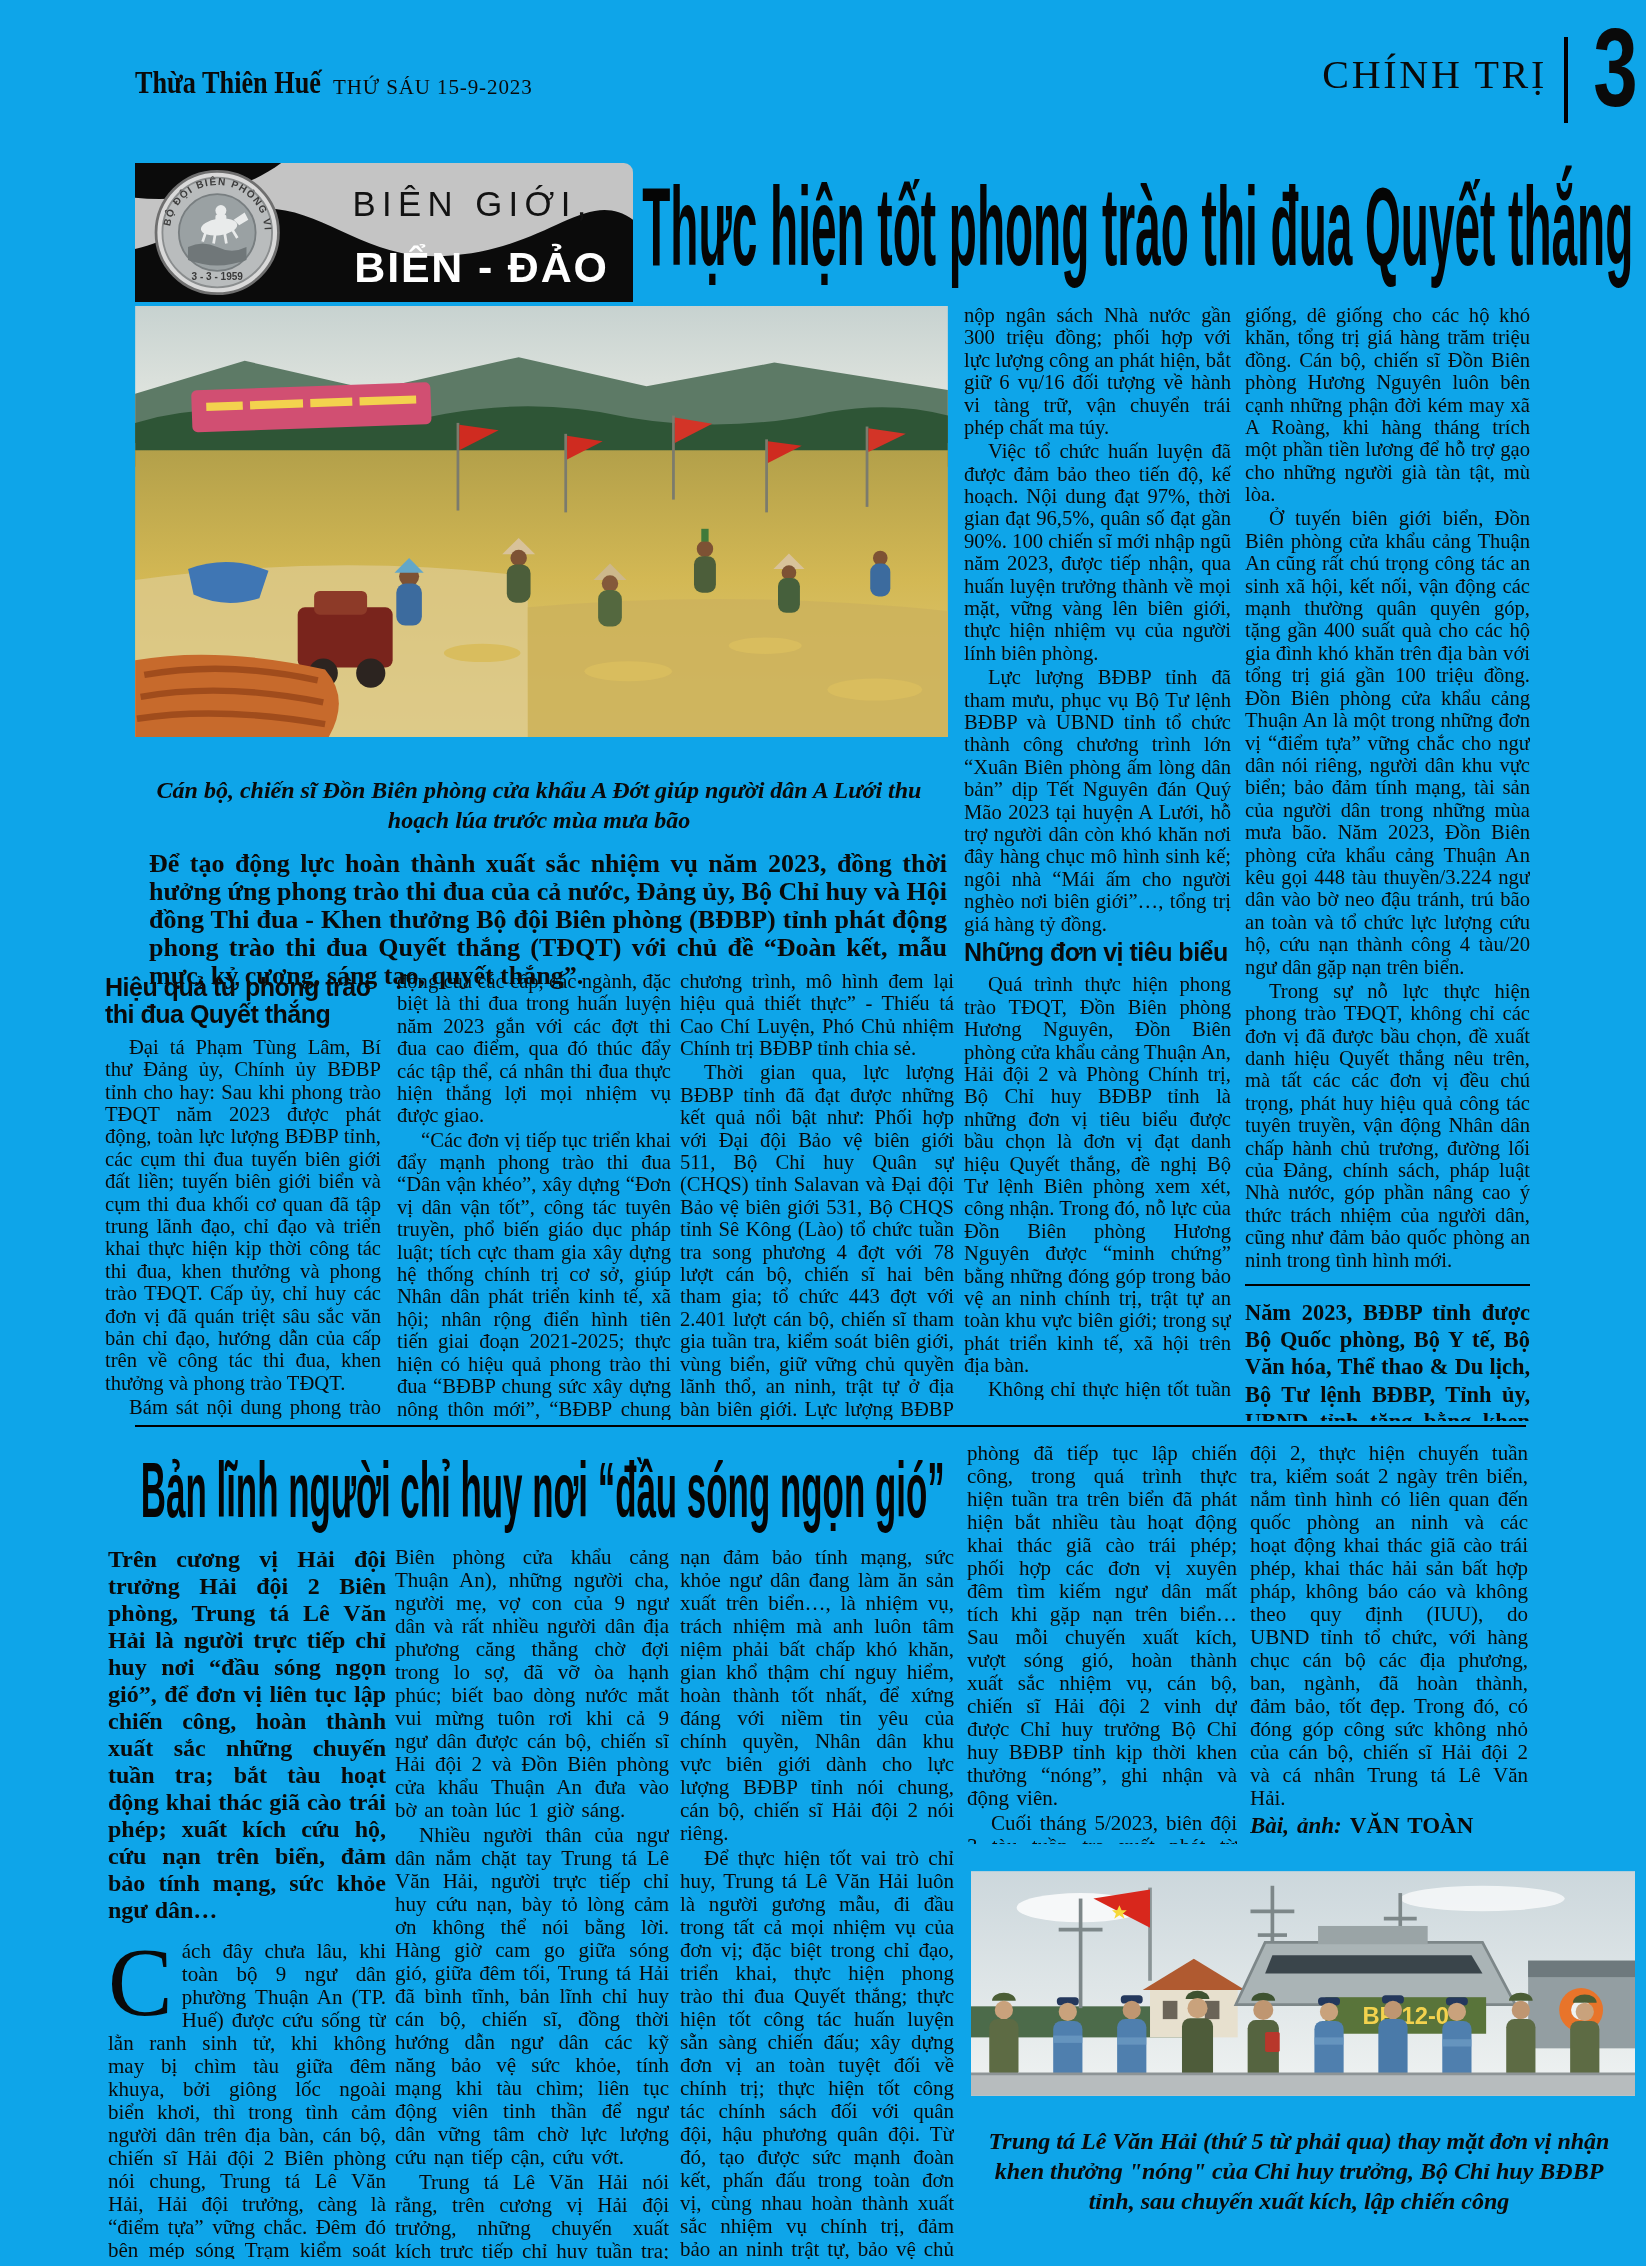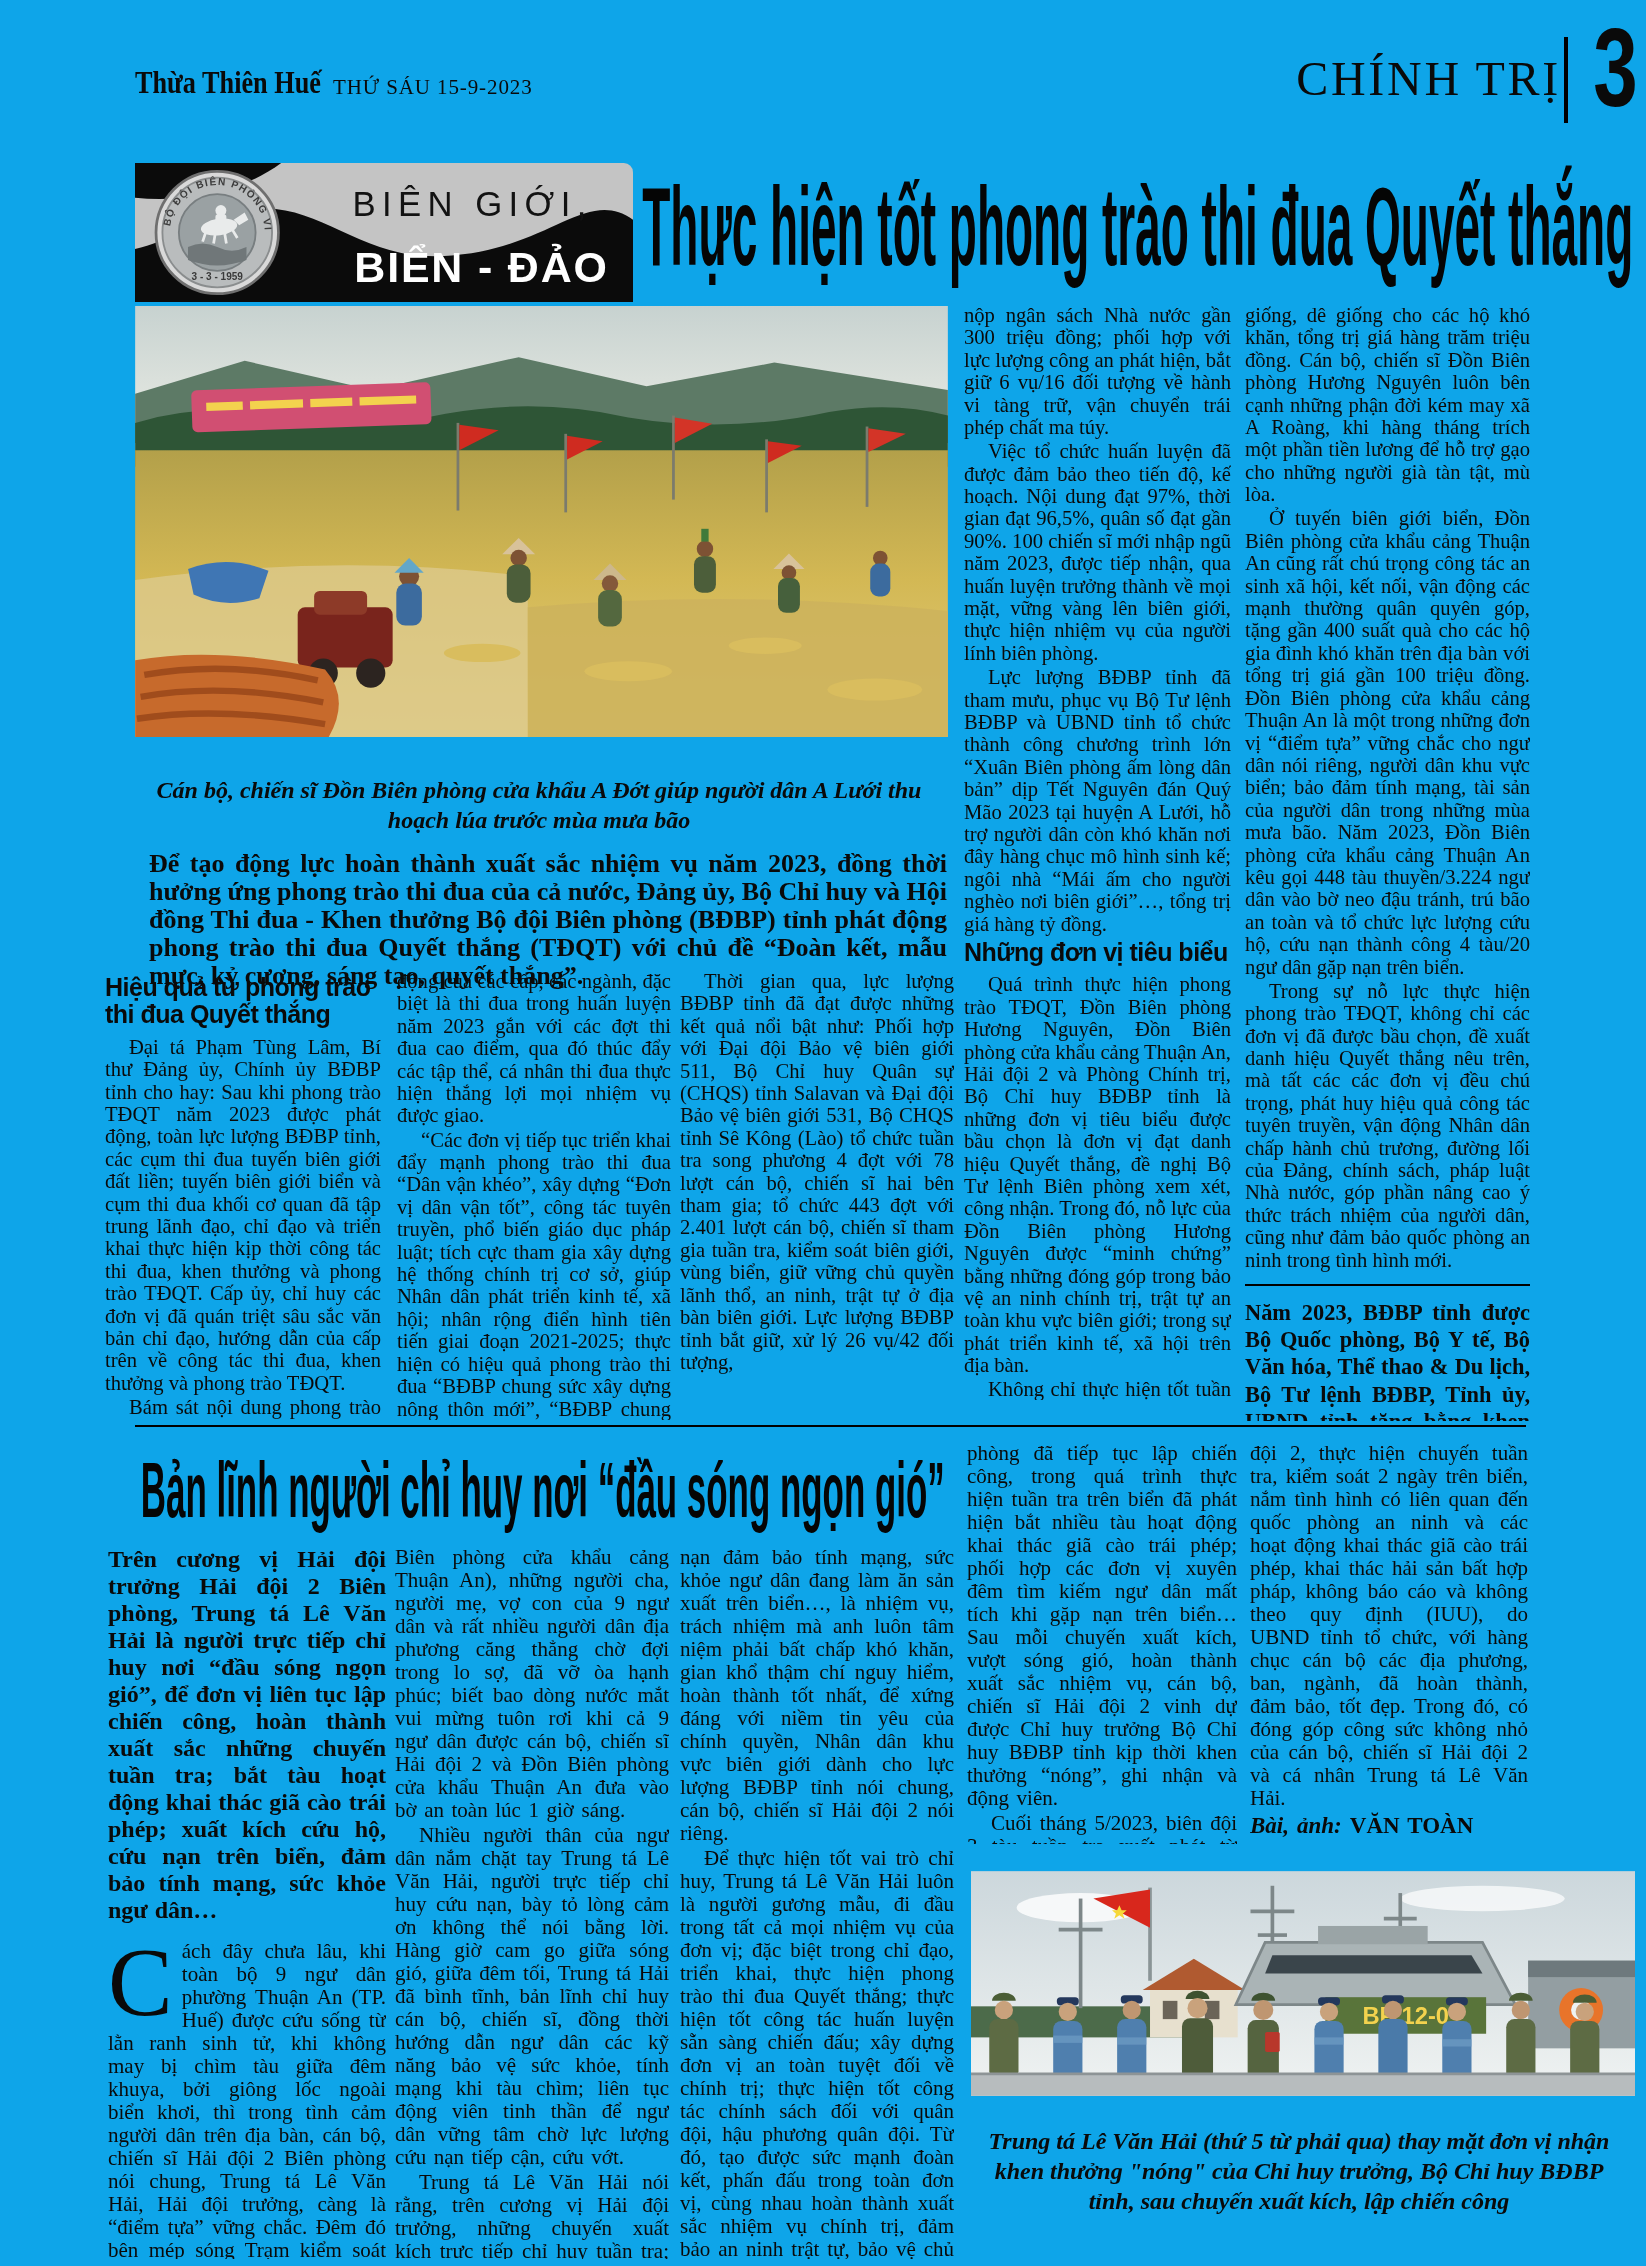--- a/index.html
+++ b/index.html
@@ -2,21 +2,21 @@
 <html lang="vi" style="font-size:14.6px"><head>
 <meta charset="utf-8">
 <style>
   html,body{margin:0;padding:0;background:#e9e9e9;}
   .page{position:relative;width:1647px;height:2267px;background:#0ea5e9;color:#0a0a0a;
         font-family:"Liberation Serif",serif;overflow:hidden;}
   
   .masthead{position:absolute;left:135px;top:64px;font-size:32px;font-weight:700;
             transform:scaleX(.82);transform-origin:left top;white-space:nowrap;}
   .issue-date{position:absolute;left:333px;top:75px;font-size:21px;letter-spacing:0.9px;white-space:nowrap;}
-  .section-title{position:absolute;right:86px;top:51px;font-size:48px;letter-spacing:2.7px;white-space:nowrap;}
+  .section-title{position:absolute;right:100px;top:51px;font-size:40px;letter-spacing:2.7px;white-space:nowrap;}
   .header-bar{position:absolute;right:79px;top:37px;width:3.7px;height:86px;background:#000;}
   .page-number{position:absolute;right:9.1px;top:12.8px;font-size:111px;font-weight:700;
                font-family:"Liberation Sans",sans-serif;transform:scaleX(.72);transform-origin:right top;line-height:1;}
   
   .col{position:absolute;text-align:justify;overflow:hidden;}
   .col p{margin:0 0 1.8px 0;}
   .a1body{font-size:20.6px;line-height:22.4px;}
   .a2body{font-size:21px;line-height:23px;word-spacing:2.3px;}
   .p{text-indent:24px;}
   .cont{text-indent:0;}
@@ -189,20 +189,21 @@
   <div class="col a1body" style="left:105px;top:970px;width:276px;height:450px">
       <p class="subhead">Hiệu quả từ phong trào thi đua Quyết thắng</p>
       <p class="p">Đại tá Phạm Tùng Lâm, Bí thư Đảng ủy, Chính ủy BĐBP tỉnh cho hay: Sau khi phong trào TĐQT năm 2023 được phát động, toàn lực lượng BĐBP tỉnh, các cụm thi đua tuyến biên giới đất liền; tuyến biên giới biển và cụm thi đua khối cơ quan đã tập trung lãnh đạo, chỉ đạo và triển khai thực hiện kịp thời công tác thi đua, khen thưởng và phong trào TĐQT. Cấp ủy, chỉ huy các đơn vị đã quán triệt sâu sắc văn bản chỉ đạo, hướng dẫn của cấp trên về công tác thi đua, khen thưởng và phong trào TĐQT.</p>
       <p class="p">Bám sát nội dung phong trào TĐQT năm 2023, gắn với phong trào thi đua yêu nước, cuộc vận</p>
     </div>
   <div class="col a1body" style="left:397px;top:970px;width:274px;height:450px">
       <p class="cont">động của các cấp, các ngành, đặc biệt là thi đua trong huấn luyện năm 2023 gắn với các đợt thi đua cao điểm, qua đó thúc đẩy các tập thể, cá nhân thi đua thực hiện thắng lợi mọi nhiệm vụ được giao.</p>
       <p class="p">“Các đơn vị tiếp tục triển khai đẩy mạnh phong trào thi đua “Dân vận khéo”, xây dựng “Đơn vị dân vận tốt”, công tác tuyên truyền, phổ biến giáo dục pháp luật; tích cực tham gia xây dựng hệ thống chính trị cơ sở, giúp Nhân dân phát triển kinh tế, xã hội; nhân rộng điển hình tiên tiến giai đoạn 2021-2025; thực hiện có hiệu quả phong trào thi đua “BĐBP chung sức xây dựng nông thôn mới”, “BĐBP chung tay vì người nghèo - không để ai bị bỏ lại phía sau; duy trì hiệu quả các</p>
     </div>
   <div class="col a1body" style="left:680px;top:970px;width:274px;height:450px">
+      <p class="cont">chương trình, mô hình đem lại hiệu quả thiết thực” - Thiếu tá Cao Chí Luyện, Phó Chủ nhiệm Chính trị BĐBP tỉnh chia sẻ.</p>
       <p class="p">Thời gian qua, lực lượng BĐBP tỉnh đã đạt được những kết quả nổi bật như: Phối hợp với Đại đội Bảo vệ biên giới 511, Bộ Chỉ huy Quân sự (CHQS) tỉnh Salavan và Đại đội Bảo vệ biên giới 531, Bộ CHQS tỉnh Sê Kông (Lào) tổ chức tuần tra song phương 4 đợt với 78 lượt cán bộ, chiến sĩ hai bên tham gia; tổ chức 443 đợt với 2.401 lượt cán bộ, chiến sĩ tham gia tuần tra, kiểm soát biên giới, vùng biển, giữ vững chủ quyền lãnh thổ, an ninh, trật tự ở địa bàn biên giới. Lực lượng BĐBP tỉnh bắt giữ, xử lý 26 vụ/42 đối tượng,</p>
     </div>
 
   <div class="col a1body" style="left:964px;top:304px;width:267px;height:1096px">
       <p class="cont">nộp ngân sách Nhà nước gần 300 triệu đồng; phối hợp với lực lượng công an phát hiện, bắt giữ 6 vụ/16 đối tượng về hành vi tàng trữ, vận chuyển trái phép chất ma túy.</p>
       <p class="p">Việc tổ chức huấn luyện đã được đảm bảo theo tiến độ, kế hoạch. Nội dung đạt 97%, thời gian đạt 96,5%, quân số đạt gần 90%. 100 chiến sĩ mới nhập ngũ năm 2023, được tiếp nhận, qua huấn luyện trưởng thành về mọi mặt, vững vàng lên biên giới, thực hiện nhiệm vụ của người lính biên phòng.</p>
       <p class="p">Lực lượng BĐBP tỉnh đã tham mưu, phục vụ Bộ Tư lệnh BĐBP và UBND tỉnh tổ chức thành công chương trình lớn “Xuân Biên phòng ấm lòng dân bản” dịp Tết Nguyên đán Quý Mão 2023 tại huyện A Lưới, hỗ trợ người dân còn khó khăn nơi đây hàng chục mô hình sinh kế; ngôi nhà “Mái ấm cho người nghèo nơi biên giới”…, tổng trị giá hàng tỷ đồng.</p>
       <p class="subhead">Những đơn vị tiêu biểu</p>
       <p class="p">Quá trình thực hiện phong trào TĐQT, Đồn Biên phòng Hương Nguyên, Đồn Biên phòng cửa khẩu cảng Thuận An, Hải đội 2 và Phòng Chính trị, Bộ Chỉ huy BĐBP tỉnh là những đơn vị tiêu biểu được bầu chọn là đơn vị đạt danh hiệu Quyết thắng, đề nghị Bộ Tư lệnh Biên phòng xem xét, công nhận. Trong đó, nỗ lực của Đồn Biên phòng Hương Nguyên được “minh chứng” bằng những đóng góp trong bảo vệ an ninh chính trị, trật tự an toàn khu vực biên giới; trong sự phát triển kinh tế, xã hội trên địa bàn.</p>
       <p class="p">Không chỉ thực hiện tốt tuần tra đường biên, mốc quốc giới, các khu vực trọng điểm, “bước chân” của BĐBP Đồn Biên phòng Hương Nguyên còn bền bỉ trong đồng hành, giúp người dân trên địa bàn. Đơn vị phối hợp UBMTTQ Việt Nam tỉnh hỗ trợ xây dựng 3 ngôi nhà đại đoàn kết; hỗ trợ bò</p>

